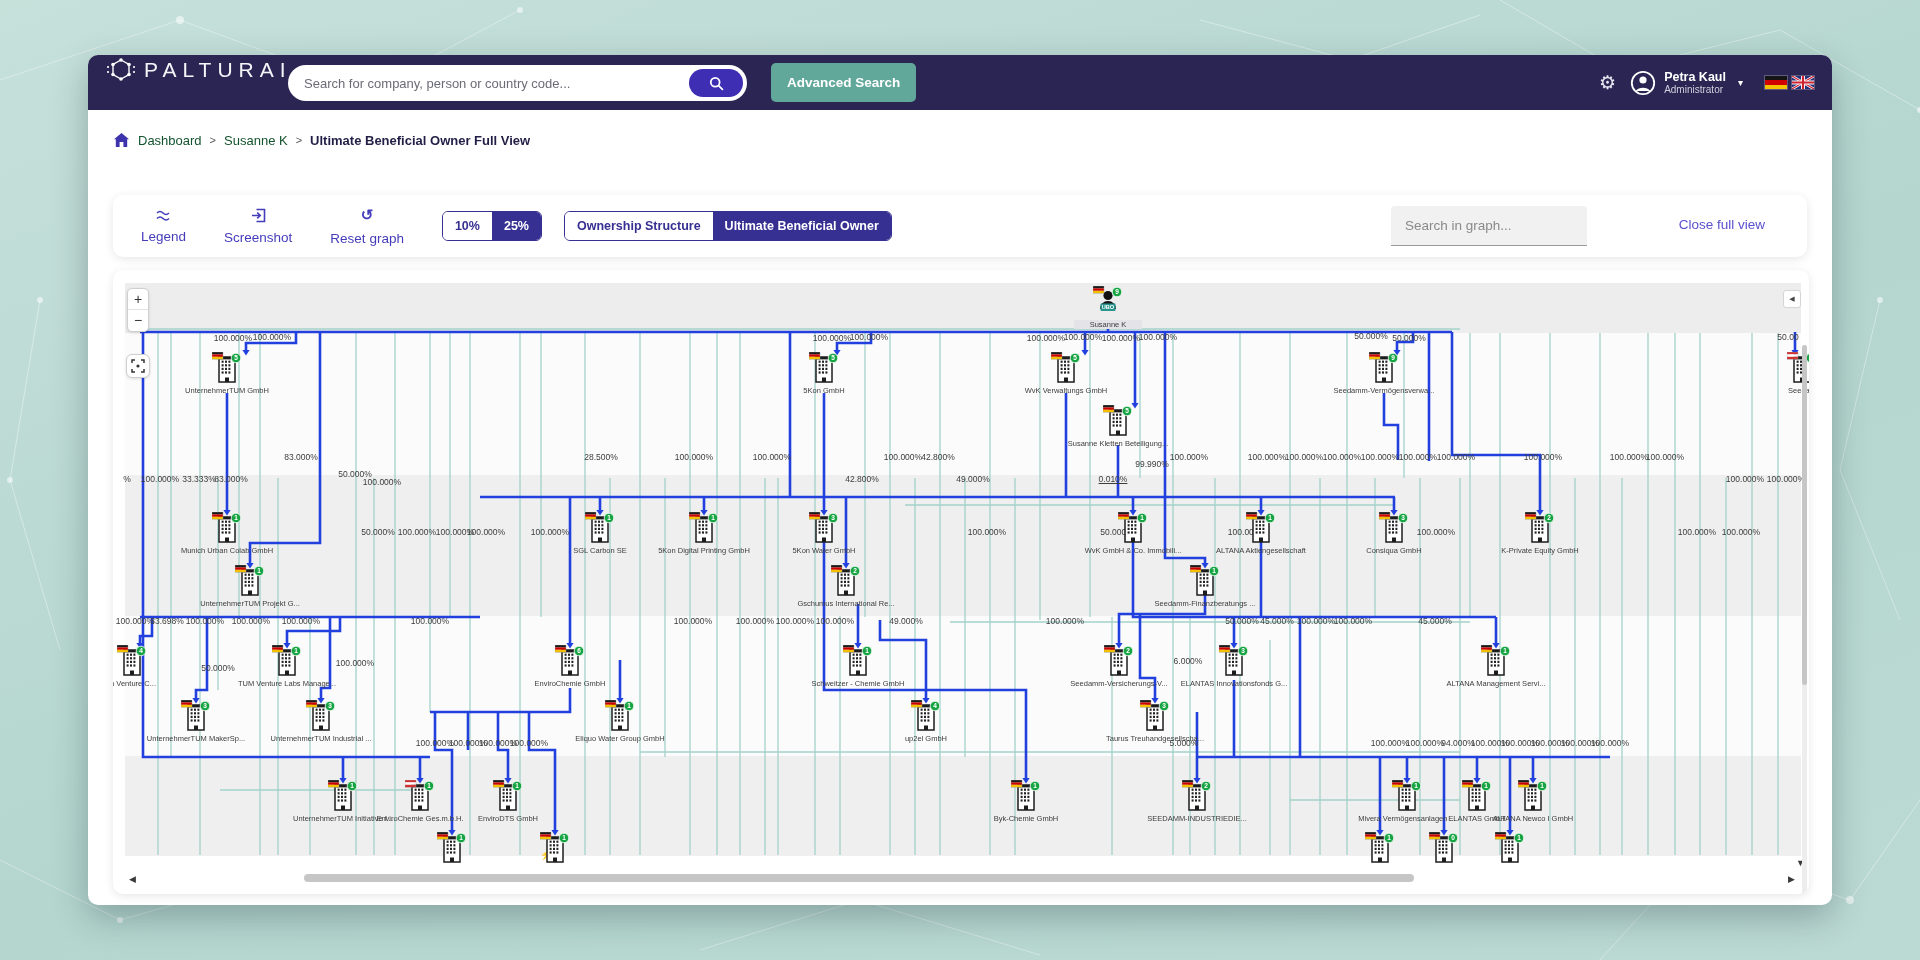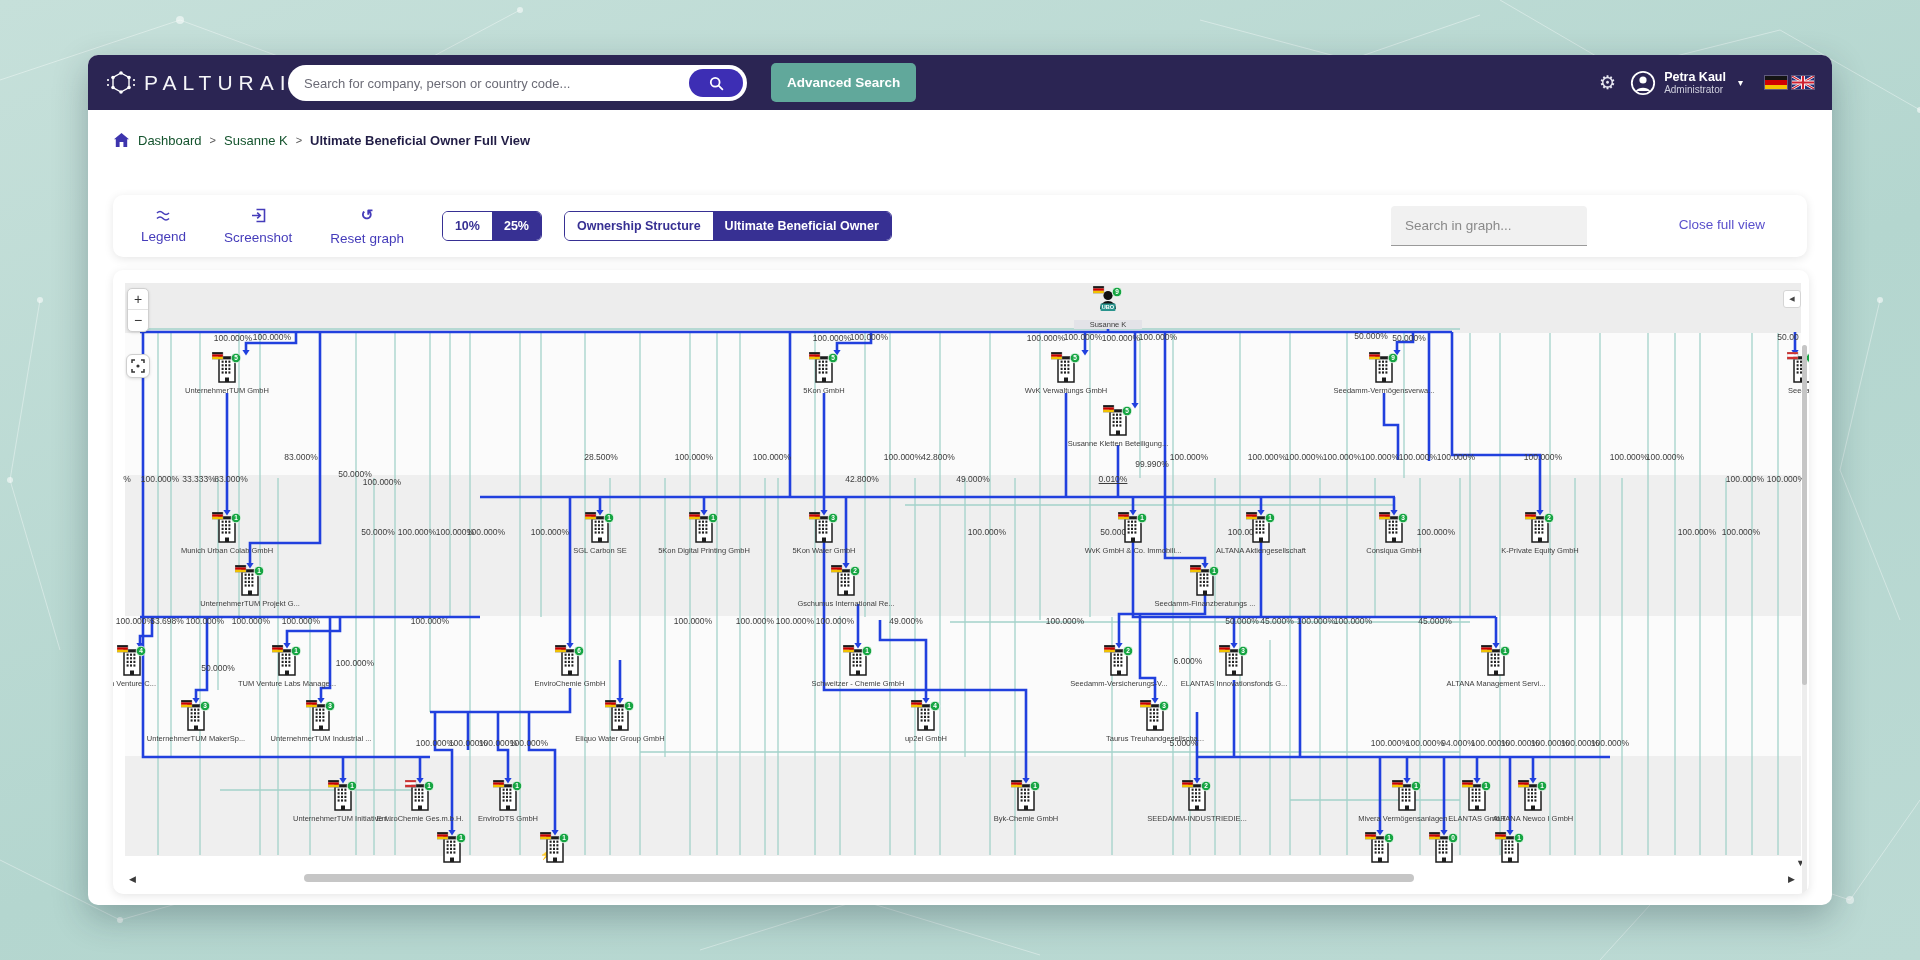--- a/index.html
+++ b/index.html
@@ -2,21 +2,21 @@
 <html><head>
 <meta charset="utf-8">
 <style>
   * { margin:0; padding:0; box-sizing:border-box; }
   html,body { width:1920px; height:960px; overflow:hidden; }
   body { font-family:"Liberation Sans", sans-serif; background:linear-gradient(160deg,#c6e0da 0%,#b4d6cf 55%,#bcdad4 100%); position:relative; }
   #bg-decor { position:absolute; inset:0; }
   .window { position:absolute; left:88px; top:55px; width:1744px; height:850px; background:#ffffff; border-radius:10px; box-shadow:0 12px 35px rgba(20,40,50,.30); overflow:hidden; }
 
   
-  .navbar { position:absolute; left:0; top:0; width:100%; height:55px; background:#2b2553; display:flex; align-items:center; }
+  .navbar { position:absolute; left:0; top:0; width:100%; height:55px; background:#2b2553; display:flex; align-items:flex-start; }
   .brand { display:flex; align-items:center; gap:8px; margin-left:18px; color:#fff; }
   .brand-text { font-size:21px; letter-spacing:6px; font-weight:400; color:#f5f5f8; }
   .searchbar { position:absolute; left:200px; top:10px; width:459px; height:36px; background:#fff; border-radius:18px; display:flex; align-items:center; }
   .searchbar input { border:none; outline:none; background:transparent; flex:1; margin-left:16px; font-size:13px; color:#333; font-family:"Liberation Sans",sans-serif; }
   .searchbar input::placeholder { color:#6b6b76; }
   .search-btn { width:54px; height:28px; margin-right:4px; background:#3d2eb4; border:none; border-radius:14px; cursor:pointer; display:flex; align-items:center; justify-content:center; }
   .adv-btn { position:absolute; left:683px; top:8px; height:39px; padding:0 16px; background:#61a89b; color:#fff; border:none; border-radius:5px; font-size:13.5px; font-weight:bold; font-family:"Liberation Sans",sans-serif; cursor:pointer; }
   .nav-right { position:absolute; right:18px; top:0; height:55px; display:flex; align-items:center; gap:14px; }
   .gear { color:#e8e8f2; font-size:19px; cursor:pointer; }
   .userbox { display:flex; align-items:center; gap:8px; cursor:pointer; }

